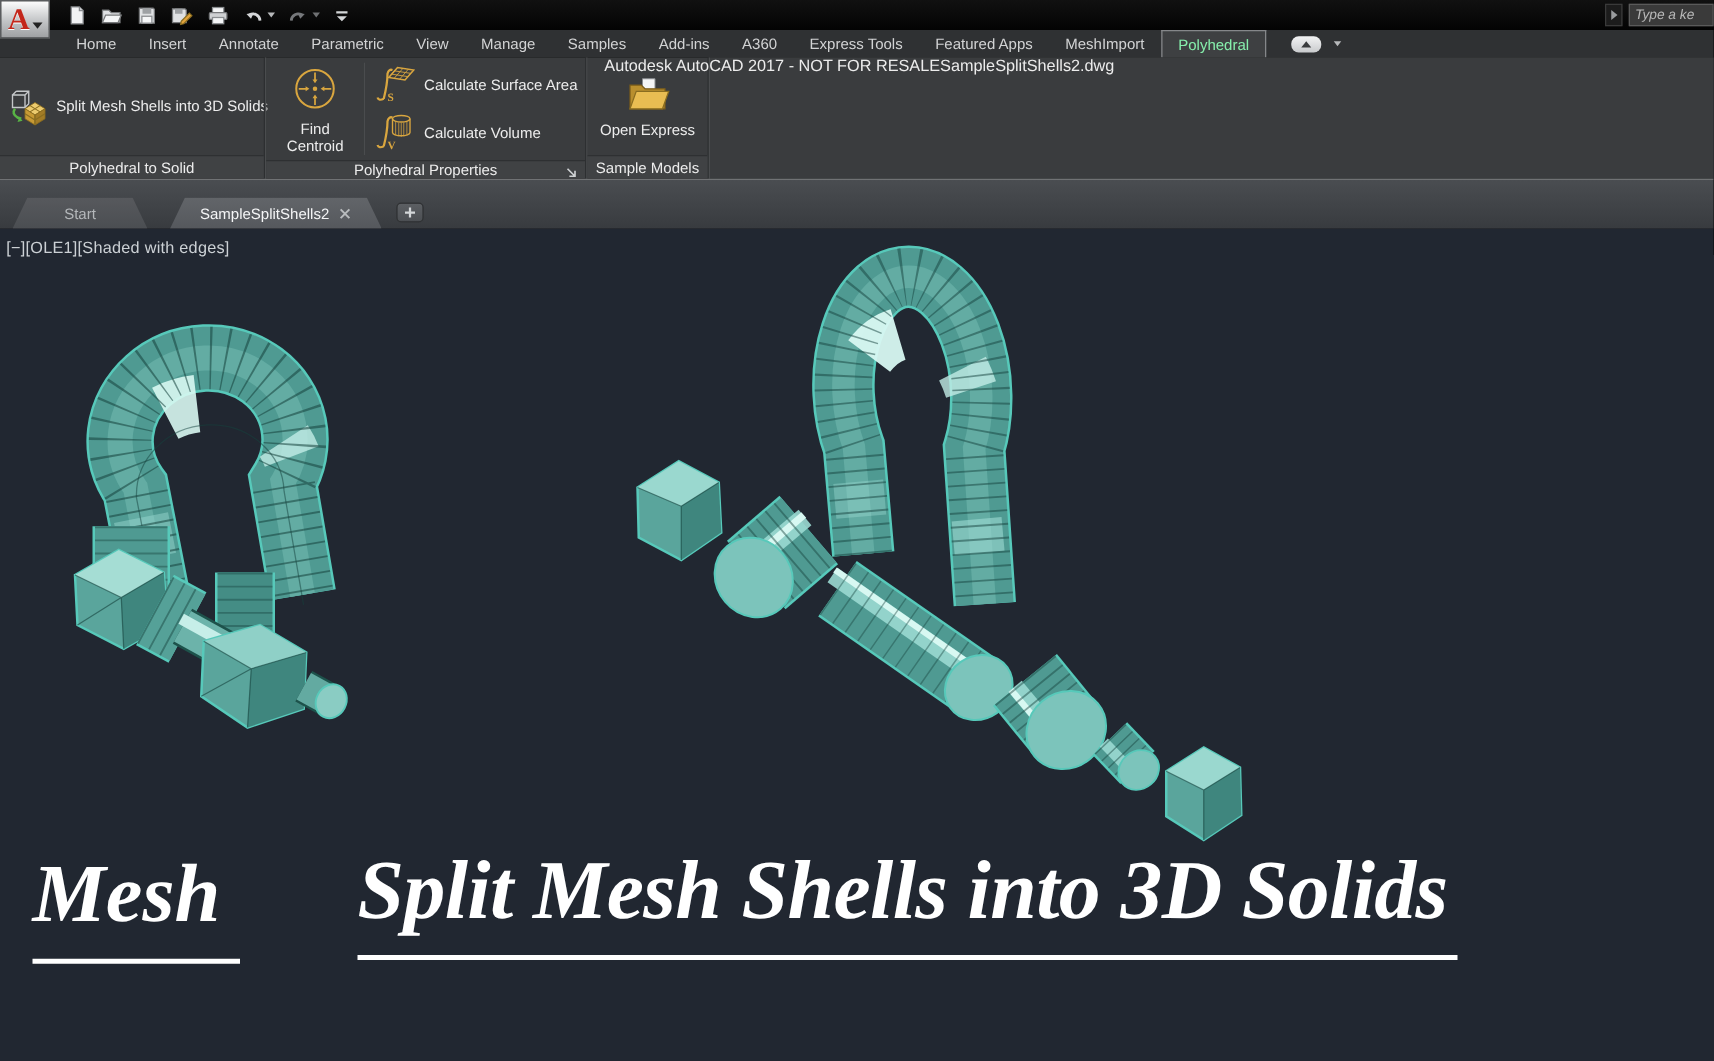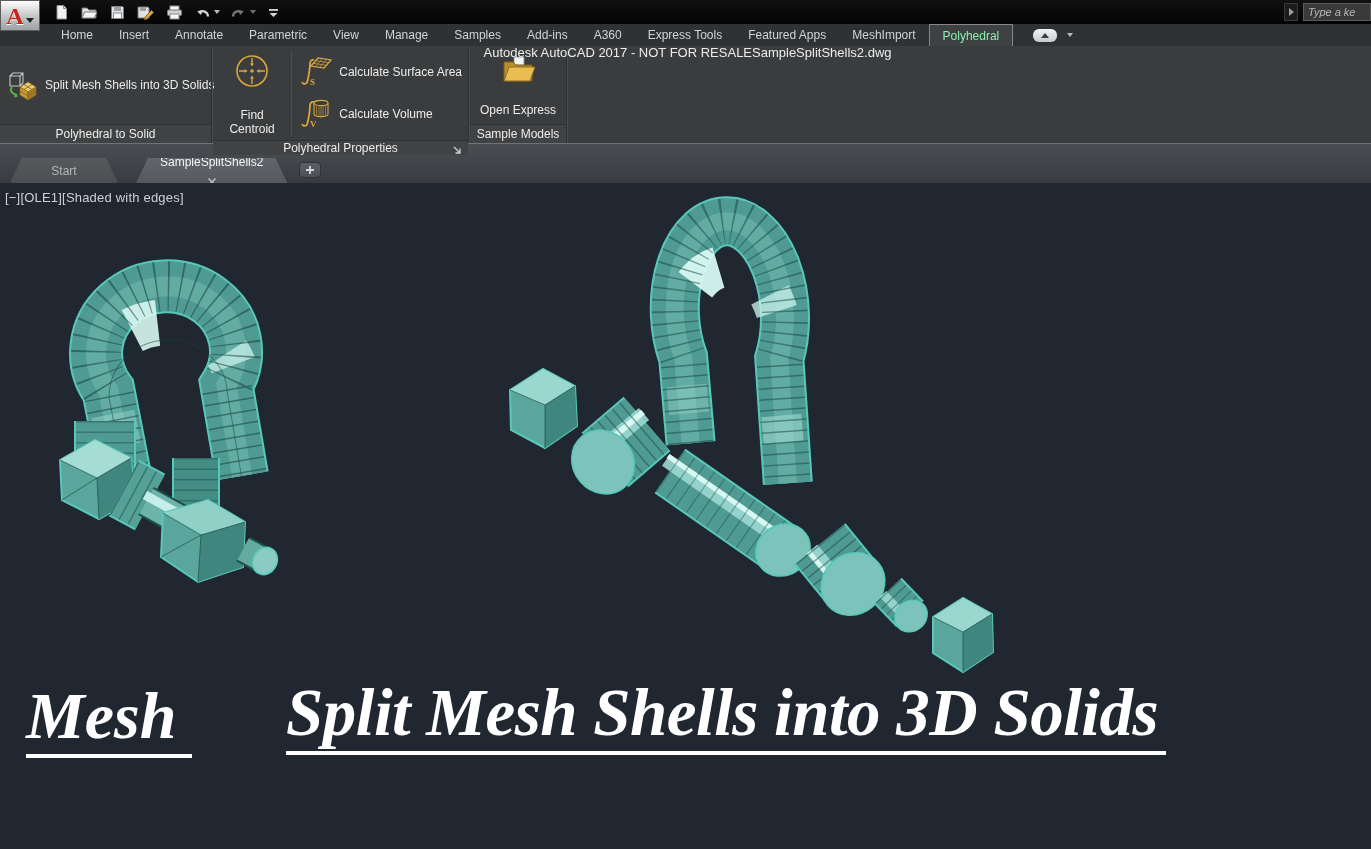--- a/index.html
+++ b/index.html
@@ -39,43 +39,43 @@
   
   .ribbon-body { height:97px; background:#3a3c3e; display:flex; flex:0 0 auto; }
   .rpanel { display:flex; flex-direction:column; }
   .rpanel-main { flex:1; display:flex; }
   .rpanel-footer { height:19px; background:#404244; border-top:1px solid #2e3032; color:#ececec; font-size:12px;
     display:flex; align-items:center; justify-content:center; position:relative; }
   .rsep { width:2px; background:#2d2f31; border-right:1px solid #4a4c4e; }
   .panel-1 { width:211px; } .panel-2 { width:255px; } .panel-3 { width:96px; }
   .col { display:flex; flex-direction:column; justify-content:space-evenly; flex:1; padding:2px 0; }
   .row-btn { display:flex; align-items:center; gap:7px; padding:2px 6px; color:#ececec; font-size:12px; cursor:pointer; white-space:nowrap; }
-  .big-btn { display:flex; flex-direction:column; align-items:center; justify-content:center; gap:16px;
+  .big-btn { display:flex; flex-direction:column; align-items:center; justify-content:center; gap:4px;
     color:#ececec; font-size:12px; padding:4px 6px; text-align:center; cursor:pointer; }
   .inner-sep { width:1px; background:#2d2f31; border-right:1px solid #4a4c4e; margin:4px 0; }
   .launcher { position:absolute; right:5px; top:4px; cursor:pointer; }
   .ribbon-fill { flex:1; background:#3a3c3e; }
 
   
   .filebar { height:40px; background:linear-gradient(#4a4d51,#383b3f); border-top:1px solid #707274;
     display:flex; align-items:flex-end; padding-left:10px; flex:0 0 auto; }
   .ftab { height:25px; display:flex; align-items:center; justify-content:center; font-size:12px; cursor:pointer;
     clip-path:polygon(12px 0, calc(100% - 12px) 0, 100% 100%, 0 100%); padding:0 24px; }
   .ftab-start { background:linear-gradient(#57595d,#4b4e52); color:#b4b7ba; min-width:108px; }
-  .ftab-active { background:linear-gradient(#606region,#54575c); background:linear-gradient(#626569,#55585d); color:#f4f5f6; margin-left:18px; min-width:150px; gap:8px;flex-direction:column; }
+  .ftab-active { background:linear-gradient(#606region,#54575c); background:linear-gradient(#626569,#55585d); color:#f4f5f6; margin-left:18px; min-width:150px; gap:8px; }
   .ftab-close { display:flex; align-items:center; cursor:pointer; }
   .newtab-btn { width:22px; height:16px; border-radius:4px; background:linear-gradient(#5c5f63,#4c4f53); border:1px solid #303234;
     display:flex; align-items:center; justify-content:center; margin:0 0 5px 12px; cursor:pointer; }
 
   
   .viewport { flex:1; background:#212731; position:relative; overflow:hidden; }
   .vp-controls { position:absolute; left:5px; top:7px; color:#ccd1d5; font-size:13px; letter-spacing:.2px; cursor:pointer; z-index:3; }
   .models { position:absolute; inset:0; }
   .anno { position:absolute; color:#fff; font-family:"Liberation Serif", serif; font-style:italic; font-weight:bold;
-    line-height:1; border-bottom:4px solid #fff; padding-bottom:5px; white-space:nowrap; z-index:2; }
+    line-height:1; border-bottom:4px solid #fff; padding-bottom:18px; white-space:nowrap; z-index:2; }
   .anno-left  { left:26px;  top:500px; font-size:66px; padding-right:16px; }
   .anno-right { left:286px; top:496px; font-size:67px; padding-right:8px; letter-spacing:-.5px; }
 </style>
 </head>
 <body>
 
 <div class="app">
 
   <div class="titlebar">
     <div class="logo-btn">

